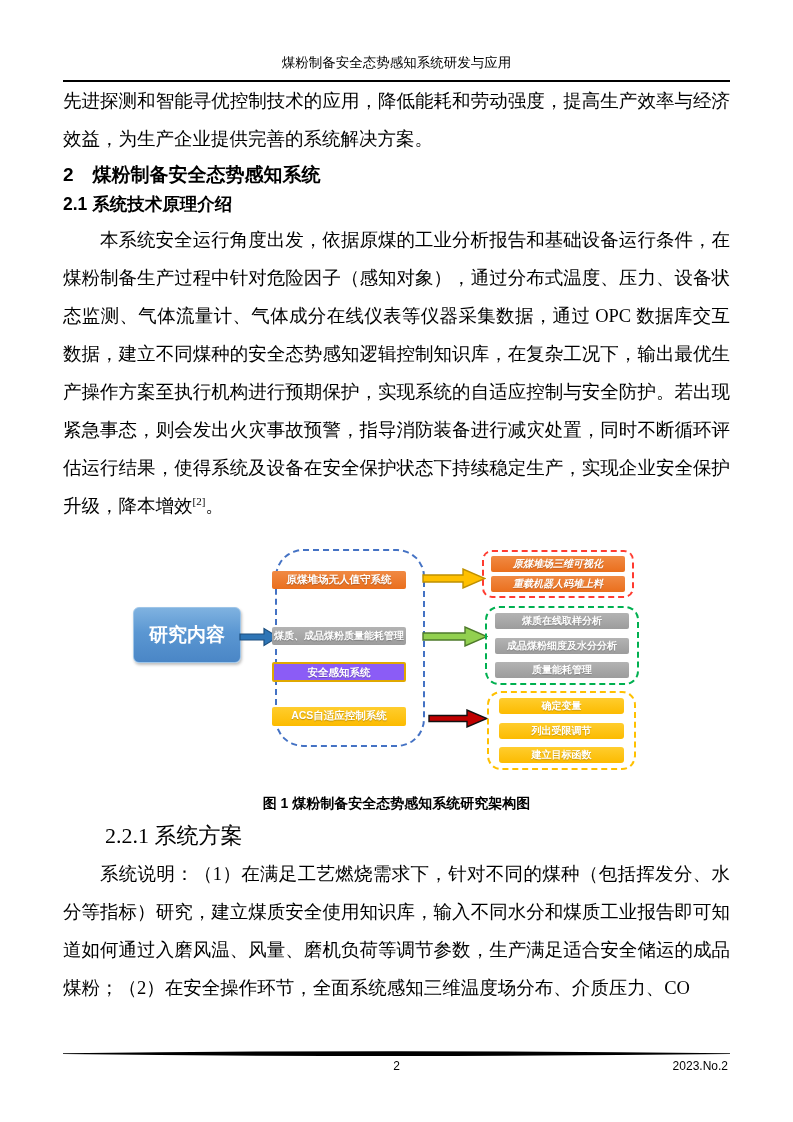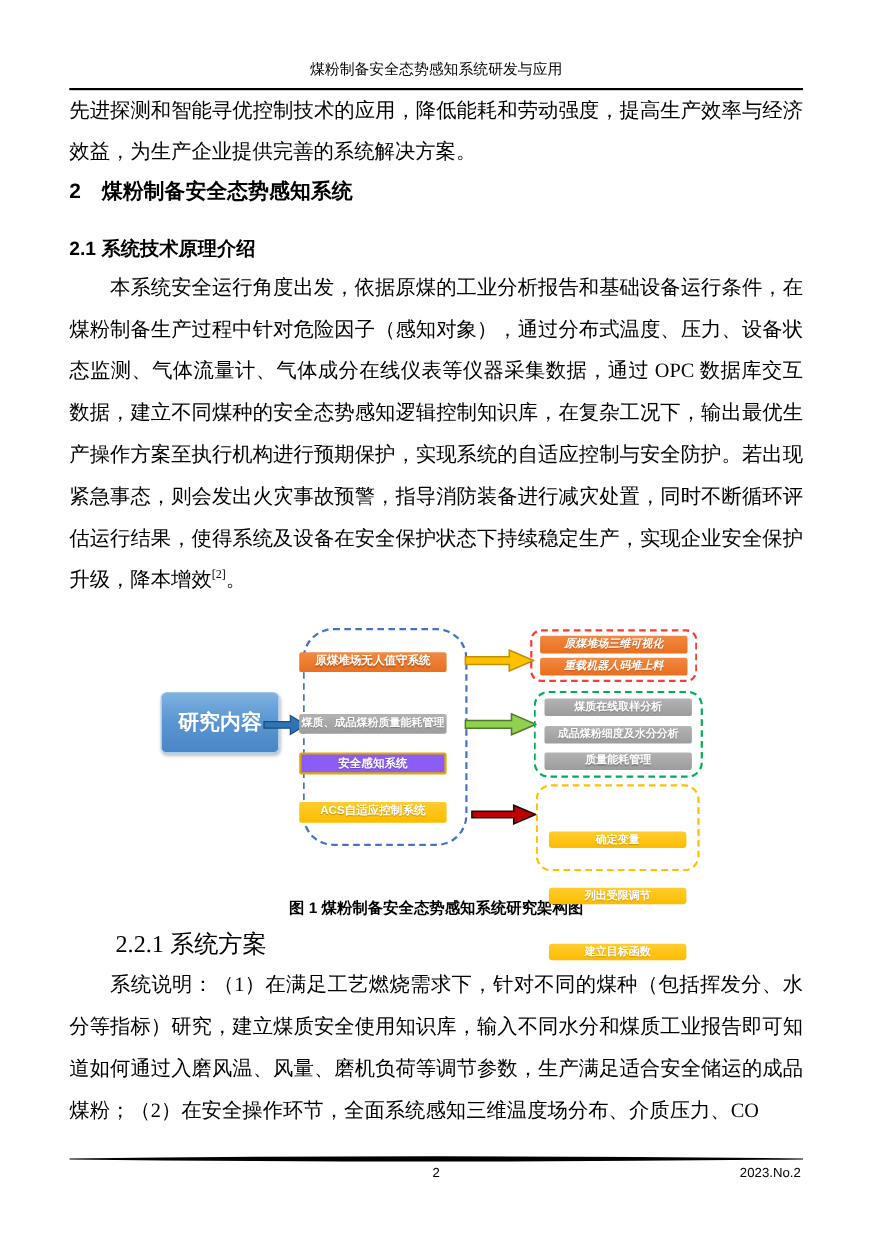--- a/index.html
+++ b/index.html
@@ -26,21 +26,21 @@
   }
   .para.indent { text-indent:2em; }
   .p1 { margin-top:0; }
   sup.cite { font-size:11px; vertical-align:super; line-height:0; }
 
   h1.sec {
     margin-top:3px; font-size:19px; line-height:28px; font-weight:bold;
     font-family:"Liberation Sans","DejaVu Sans",sans-serif;
   }
   h2.sec {
-    margin-top:24px; font-size:17.5px; line-height:26px; font-weight:bold;
+    margin-top:2px; font-size:17.5px; line-height:26px; font-weight:bold;
     font-family:"Liberation Sans","DejaVu Sans",sans-serif;
   }
   h3.sec {
     margin-top:9px; margin-left:42px; font-size:22px; line-height:26px;
     font-weight:normal;
   }
   .p2 { margin-top:4px; }
   .p3 { margin-top:6px; }
 
   
@@ -52,21 +52,20 @@
   }
 
   .fig-root {
     position:absolute; left:70px; top:65px; width:108px; height:56px;
     background:linear-gradient(180deg,#7fb2e0 0%,#5b97d2 45%,#4a86c6 100%);
     border:1px solid #9ec5e8; border-radius:6px;
     box-shadow:1px 2px 3px rgba(0,0,0,.25);
     display:flex; align-items:center; justify-content:center;
     color:#fff; font-weight:bold; font-size:19px;
     font-family:"Liberation Sans","DejaVu Sans",sans-serif;
-    margin-left:13px;
   }
   .ar { position:absolute; }
   .ar-blue  { left:176px; top:85px; width:40px; height:20px; }
   .ar-yellow{ left:359px; top:26px; width:64px; height:21px; }
   .ar-green { left:359px; top:84px; width:66px; height:21px; }
   .ar-red   { left:365px; top:167px; width:60px; height:19px; }
 
   .mid-frame {
     position:absolute; left:212px; top:7px; width:150px; height:198px;
     border:2px dashed #4472c4; border-radius:28px;
@@ -97,21 +96,21 @@
     border:2px dashed #ffc000; border-radius:14px; padding:5px 10px;
   }
   .gbox {
     height:16px; line-height:15px; color:#fff; font-weight:bold; font-size:10px;
     text-align:center; white-space:nowrap; border-radius:2px;
     font-family:"Liberation Sans","DejaVu Sans",sans-serif;
     text-shadow:0 1px 1px rgba(0,0,0,.2);
   }
   .gbox.orange { background:linear-gradient(180deg,#f08a44,#ea6f1d); }
   .gbox.gray   { background:linear-gradient(180deg,#b3b3b3,#9c9c9c); }
-  .gbox.gold   { background:linear-gradient(180deg,#ffcd2e,#fcbb00); border-radius:3px;margin-top:36px; }
+  .gbox.gold   { background:linear-gradient(180deg,#ffcd2e,#fcbb00); border-radius:3px; }
 
   
   .footer { position:absolute; left:63px; right:63px; top:1050px; }
   .footer-rule-svg { display:block; width:100%; height:8px; }
   .footer-row { position:relative; height:18px; margin-top:1px; }
   .page-num {
     position:absolute; left:0; right:0; text-align:center;
     font-size:12px; font-family:"Liberation Sans","DejaVu Sans",sans-serif;
   }
   .issue {

